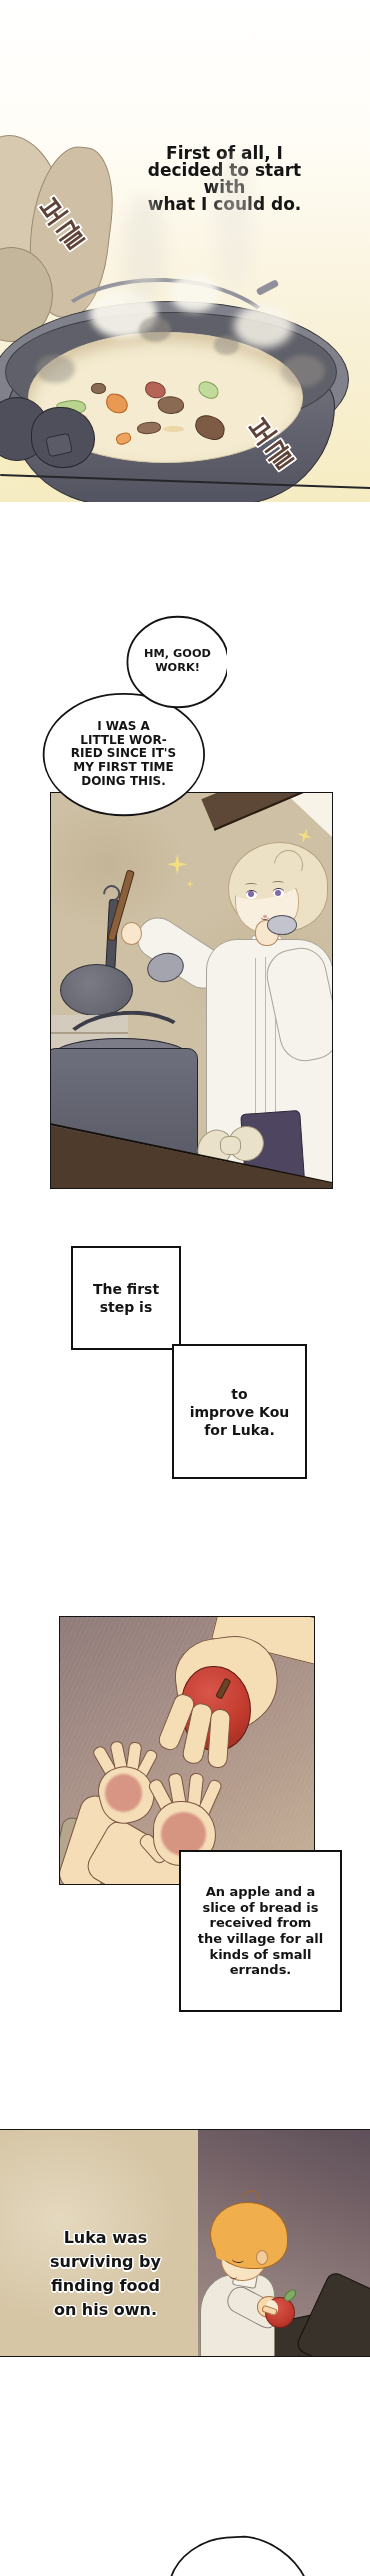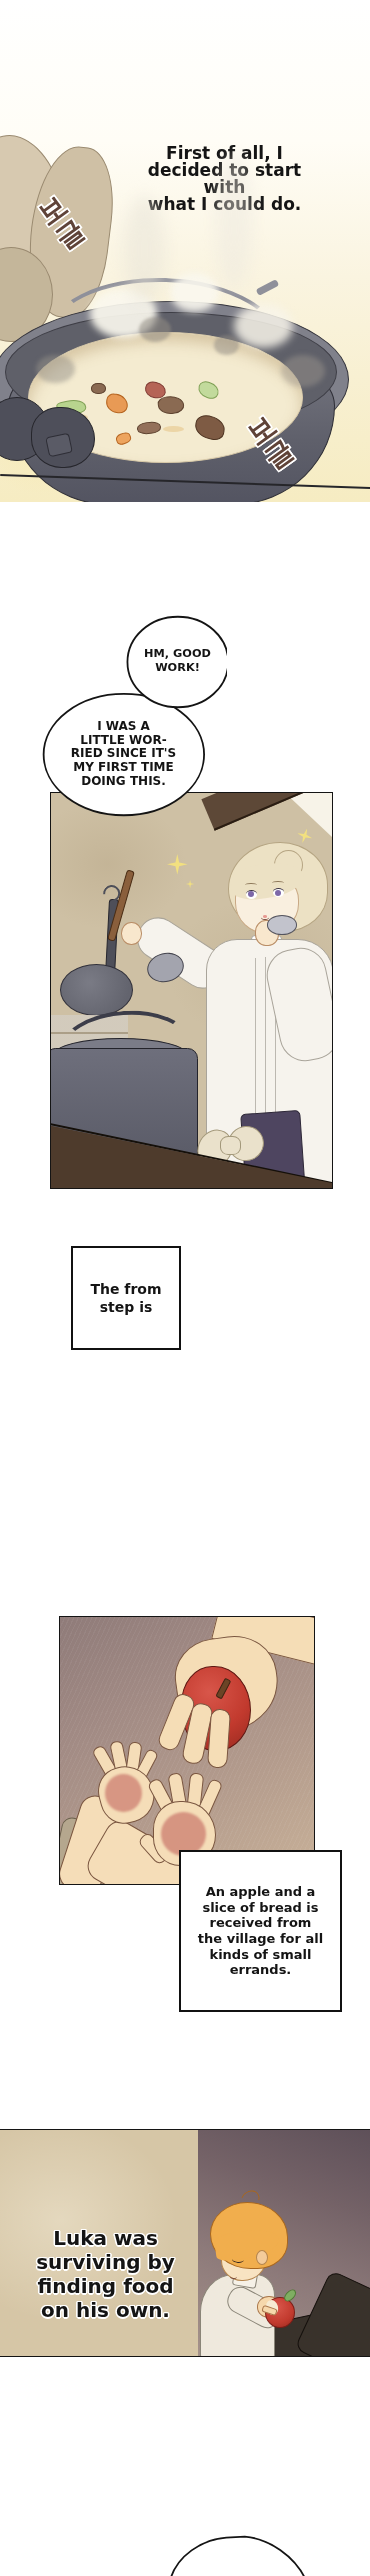--- a/index.html
+++ b/index.html
@@ -156,22 +156,27 @@
   </svg>
   <div class="dlg" style="left:127px;top:647px;width:101px;font-size:11.3px;line-height:14px;">HM, GOOD
 WORK!</div>
   <div class="dlg" style="left:49px;top:720px;width:149px;font-size:12px;line-height:13.7px;">I WAS A
 LITTLE WOR-
 RIED SINCE IT'S
 MY FIRST TIME
 DOING THIS.</div>
 
   <div class="capbox" style="left:71px;top:1246px;width:106px;height:100px;">
-    <div class="dlg" style="position:static;font-size:14px;line-height:18px;">The from
+    <div class="dlg" style="position:static;font-size:14px;line-height:18px;">The first
 step is</div>
+  </div>
+  <div class="capbox" style="left:172px;top:1344px;width:131px;height:131px;">
+    <div class="dlg" style="position:static;font-size:14px;line-height:18px;">to
+improve Kou
+for Luka.</div>
   </div>
 
   <div class="abs" style="left:59px;top:1616px;width:256px;height:269px;border:1.8px solid #141414;box-sizing:border-box;overflow:hidden;
               background:
                 repeating-linear-gradient(115deg,rgba(255,255,255,.05) 0 1px,transparent 1px 4.1px),
                 linear-gradient(150deg,#8f7b79 0%,#a18a84 30%,#b49c8d 65%,#c9b299 100%);">
 
     <div class="abs" style="left:155px;top:-9.3px;width:118px;height:44px;background:#f5ddb6;border:1.5px solid #7a5640;transform:rotate(14deg);"></div>
     <div class="abs" style="left:116px;top:19.6px;width:100px;height:92px;background:#f5ddb6;border:1.5px solid #7a5640;border-radius:42% 45% 55% 50%;transform:rotate(-8deg);"></div>
 
@@ -232,21 +237,21 @@
     <div class="abs" style="left:232px;top:125px;width:12.4px;height:6.7px;border-bottom:1.5px solid #33241c;border-radius:50%;transform:rotate(6deg);"></div>
     <div class="abs" style="left:230px;top:144px;width:7.2px;height:4.1px;border-bottom:1.3px solid #7a4a38;border-radius:50%;transform:rotate(4deg);"></div>
     <div class="abs" style="left:226px;top:164px;width:54px;height:25px;background:#efe9dd;border:1.3px solid #8a8578;border-radius:12.4px;transform:rotate(28deg);"></div>
     <div class="abs" style="left:257px;top:166px;width:21.6px;height:19.6px;background:#f6d8ac;border:1.3px solid #a9764a;border-radius:50%;"></div>
     <div class="abs" style="left:265px;top:167px;width:28px;height:29px;border:1.3px solid #7e1d16;border-radius:50%;
                 background:radial-gradient(circle at 40% 32%,#d8564a 0%,#c23a2e 60%,#97291f 100%);"></div>
     <div class="abs" style="left:266px;top:170px;width:12.4px;height:15px;background:#f7ebd2;border-radius:50%;transform:rotate(-15deg);"></div>
     <div class="abs" style="left:283px;top:161px;width:12px;height:6.7px;background:#7fae62;border:1px solid #4e7a34;border-radius:60% 40% 60% 40%;transform:rotate(-35deg);"></div>
     <div class="abs" style="left:262px;top:177px;width:13.4px;height:5.2px;background:#f6d8ac;border:1px solid #a9764a;border-radius:2.6px;transform:rotate(18deg);"></div>
 
-    <div class="dlg ow" style="left:28px;top:96px;width:155px;font-size:20px;line-height:24px;">Luka was
+    <div class="dlg ow" style="left:28px;top:96px;width:155px;font-size:16px;line-height:24px;">Luka was
 surviving by
 finding food
 on his own.</div>
   </div>
 
   <svg class="abs" style="left:144px;top:2524px;" width="216" height="304" viewBox="0 0 420 590">
     <path d="M 160 26 C 110 30 66 62 52 104 C 24 122 14 166 24 204 C 32 252 64 292 112 304 C 150 340 226 344 276 322 C 314 304 334 268 330 228 C 342 186 336 140 314 106 C 292 62 244 28 196 24 Z" fill="#ffffff" stroke="#141414" stroke-width="3.5"></path>
     <path d="M 258 288 C 204 282 152 306 130 344 C 104 372 98 414 112 452 C 120 504 150 548 200 566 C 242 592 310 588 348 560 C 380 536 396 498 392 458 C 402 414 396 366 372 334 C 346 300 304 288 258 288 Z" fill="#ffffff" stroke="#141414" stroke-width="3.5"></path>
     <ellipse cx="104" cy="534" rx="12" ry="16" transform="rotate(18 104 534)" fill="#ffffff" stroke="#141414" stroke-width="3"></ellipse>
     <ellipse cx="78" cy="558" rx="7" ry="10" transform="rotate(18 78 558)" fill="#ffffff" stroke="#141414" stroke-width="2.5"></ellipse>

